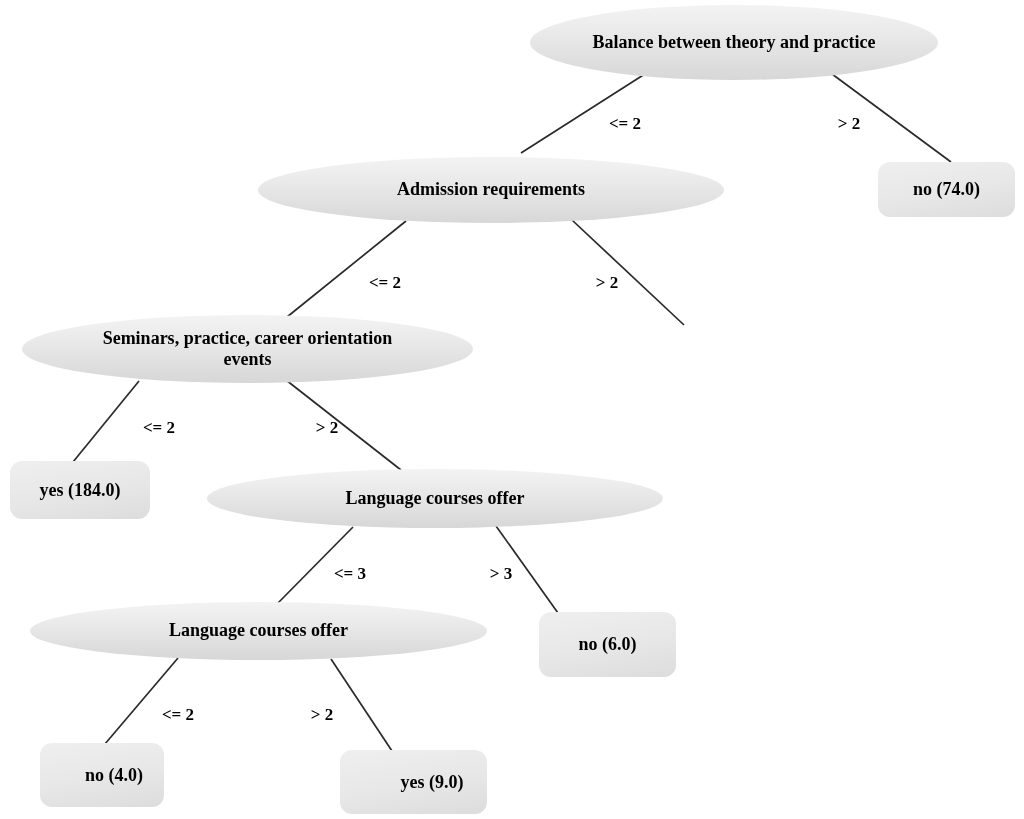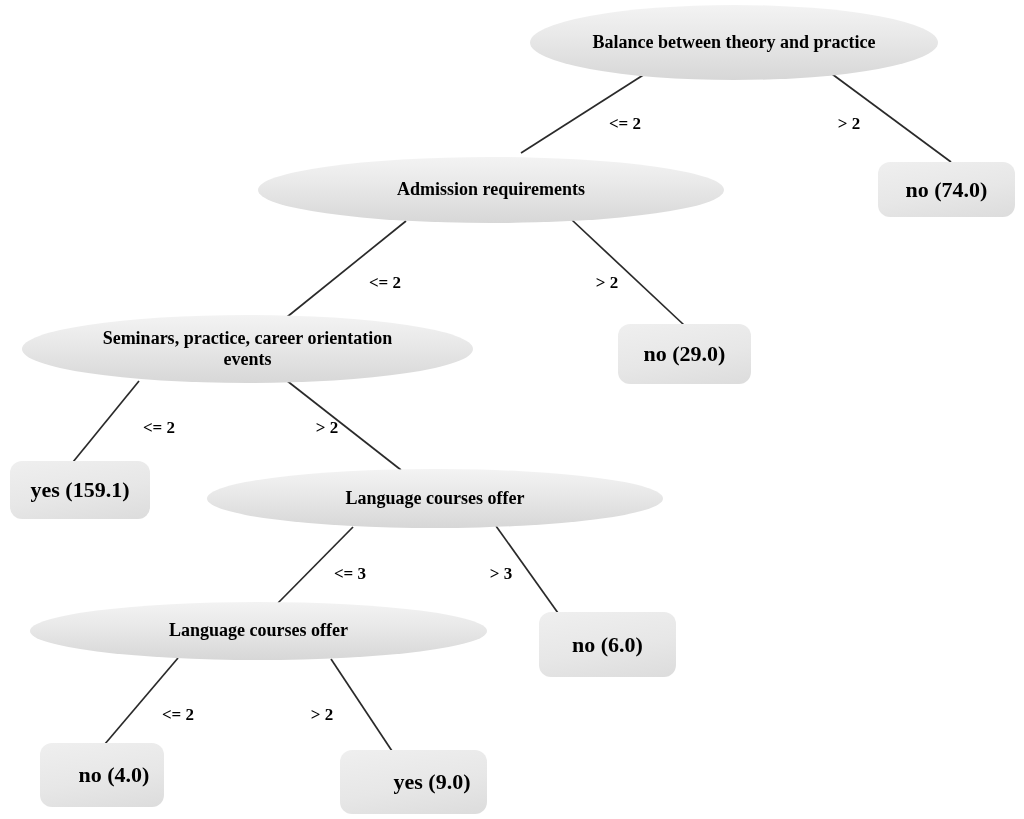--- a/index.html
+++ b/index.html
@@ -38,21 +38,21 @@
   }
   .node.ellipse {
     border-radius: 50%;
     background: linear-gradient(180deg, #f3f3f3 0%, #e9e9e9 40%, #d7d7d7 100%);
     font-size: 18px;
     line-height: 1.18;
   }
   .node.leaf {
     border-radius: 12px;
     background: linear-gradient(170deg, #efefef 0%, #e7e7e7 55%, #dcdcdc 100%);
-    font-size: 22px;
+    font-size: 18px;
   }
   .node .node-text {
     display: inline-block;
   }
   .node.ellipse .node-text {
     max-width: 290px;
   }
   .edge-label {
     position: absolute;
     transform: translate(-50%, -50%);
@@ -97,26 +97,23 @@
   </div>
 
   <div class="node ellipse" style="left:30px; top:602px; width:457px; height:58px;">
     <span class="node-text">Language courses offer</span>
   </div>
 
   <div class="node leaf" style="left:878px; top:162px; width:137px; height:55px;">
     <span class="node-text">no (74.0)</span>
   </div>
 
-  <div class="node leaf" style="left:618px; top:324px; width:133px; height:60px;">
-    <span class="node-text">no (29.0)</span>
-  </div>
 
   <div class="node leaf" style="left:10px; top:461px; width:140px; height:58px;">
-    <span class="node-text">yes (159.1)</span>
+    <span class="node-text">yes (184.0)</span>
   </div>
 
   <div class="node leaf" style="left:519px; top:612px; width:137px; height:65px;margin-left:20px;">
     <span class="node-text">no (6.0)</span>
   </div>
 
   <div class="node leaf" style="left:40px; top:743px; width:124px; height:64px;padding-left:24px;">
     <span class="node-text">no (4.0)</span>
   </div>
 

